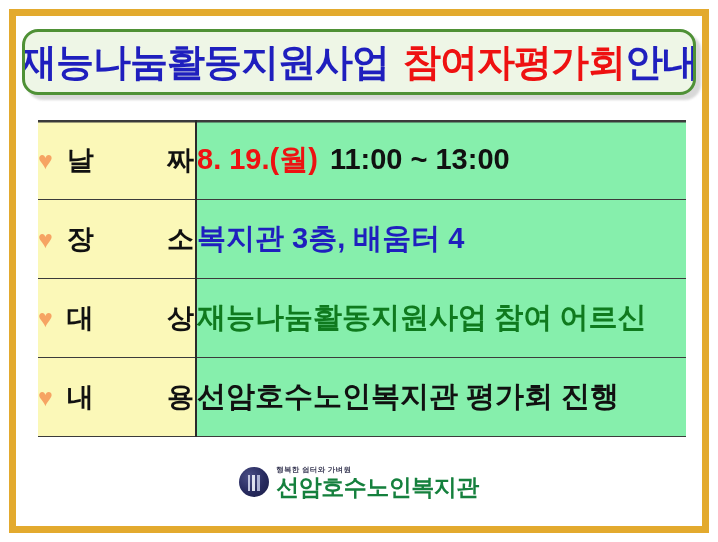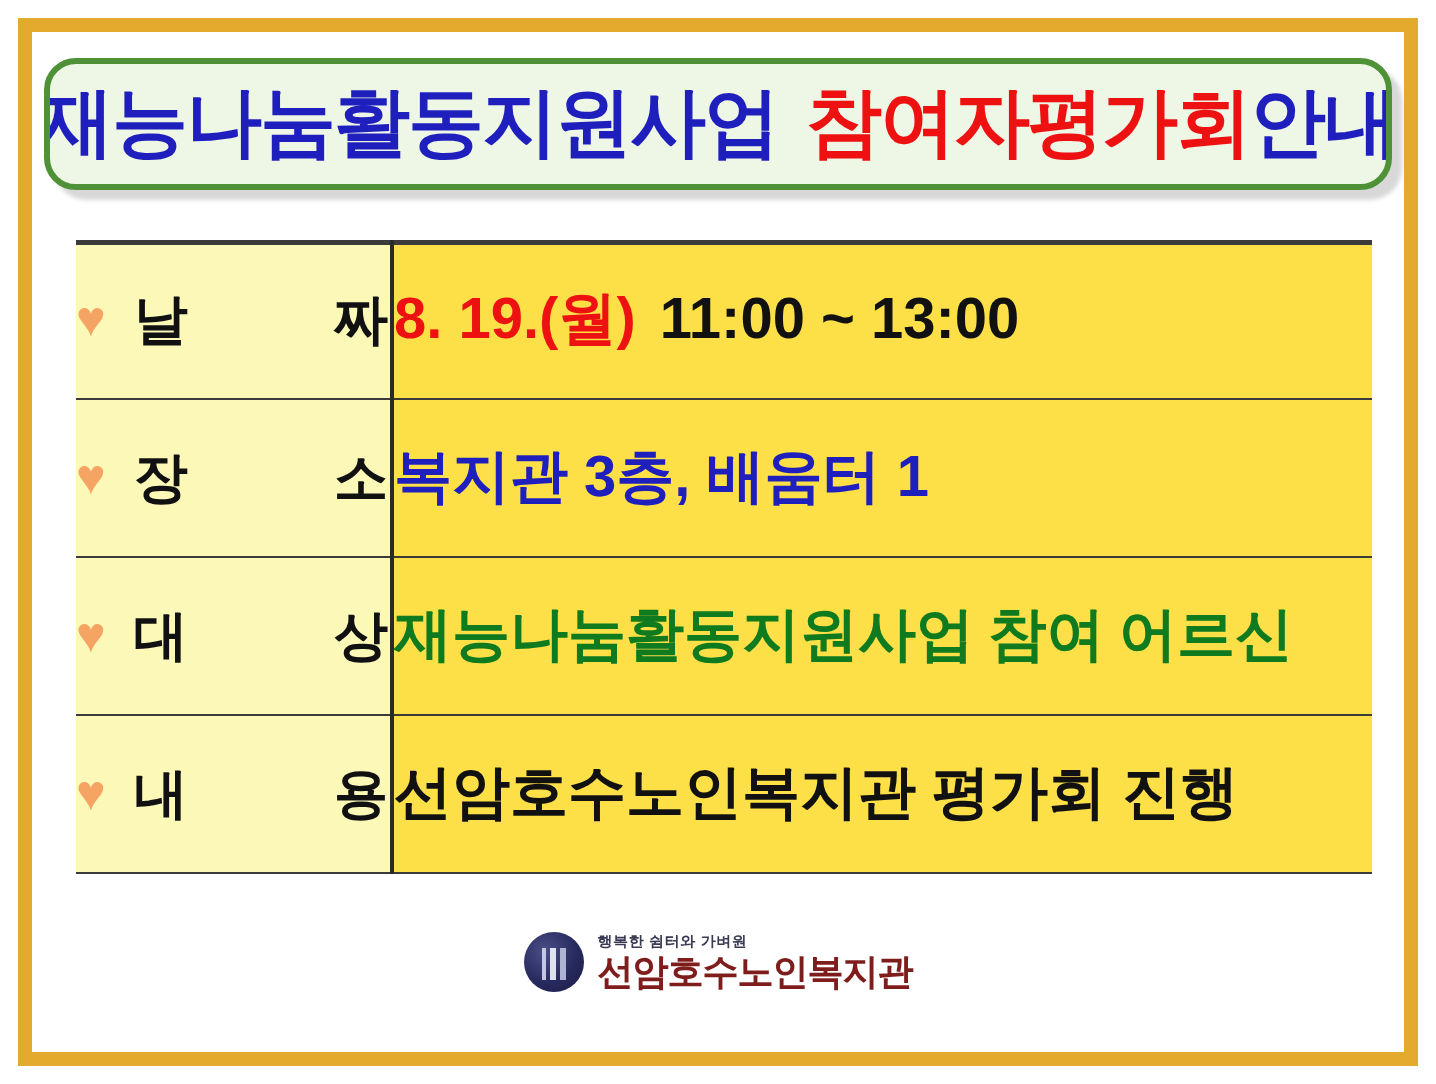--- a/index.html
+++ b/index.html
@@ -119,21 +119,21 @@
     font-size: 27px;
     font-weight: bold;
     letter-spacing: 1px;
     flex: 1 1 auto;
     display: flex;
     justify-content: space-between;
   }
   .label-text span { display: inline-block; }
 
   td.value-cell {
-    background: #fde047;
+    background: #86efac;
     padding-left: 22px;
   }
   .value-text {
     font-size: 29px;
     font-weight: bold;
     letter-spacing: 0px;
     white-space: nowrap;
   }
   .v-red   { color: #ee1111; }
   .v-black { color: #111111; }
@@ -182,23 +182,23 @@
   }
   #logo-tagline {
     font-size: 7.5px;
     color: #3a3a55;
     letter-spacing: .3px;
     margin-bottom: 2px;
     font-weight: bold;
     transform: scaleY(.95);
   }
   #logo-name {
-    font-size: 18px;
-    font-weight: bold;
-    color: #7f1d1d;
+    font-size: 23px;
+    font-weight: bold;
+    color: #15803d;
     letter-spacing: -0.5px;
   }
 </style>
 </head>
 <body>
 
 <div id="poster">
 
   <div id="gold-frame"></div>
 
@@ -230,21 +230,21 @@
         <td class="label-cell">
           <div class="label-inner">
             <span class="heart-icon">♥</span>
             <span class="label-text">
               <span>장</span>
               <span>소</span>
             </span>
           </div>
         </td>
         <td class="value-cell">
-          <div class="value-text"><span class="v-blue">복지관 3층, 배움터 1</span></div>
+          <div class="value-text"><span class="v-blue">복지관 3층, 배움터 4</span></div>
         </td>
       </tr>
 
       <tr>
         <td class="label-cell">
           <div class="label-inner">
             <span class="heart-icon">♥</span>
             <span class="label-text">
               <span>대</span>
               <span>상</span>

